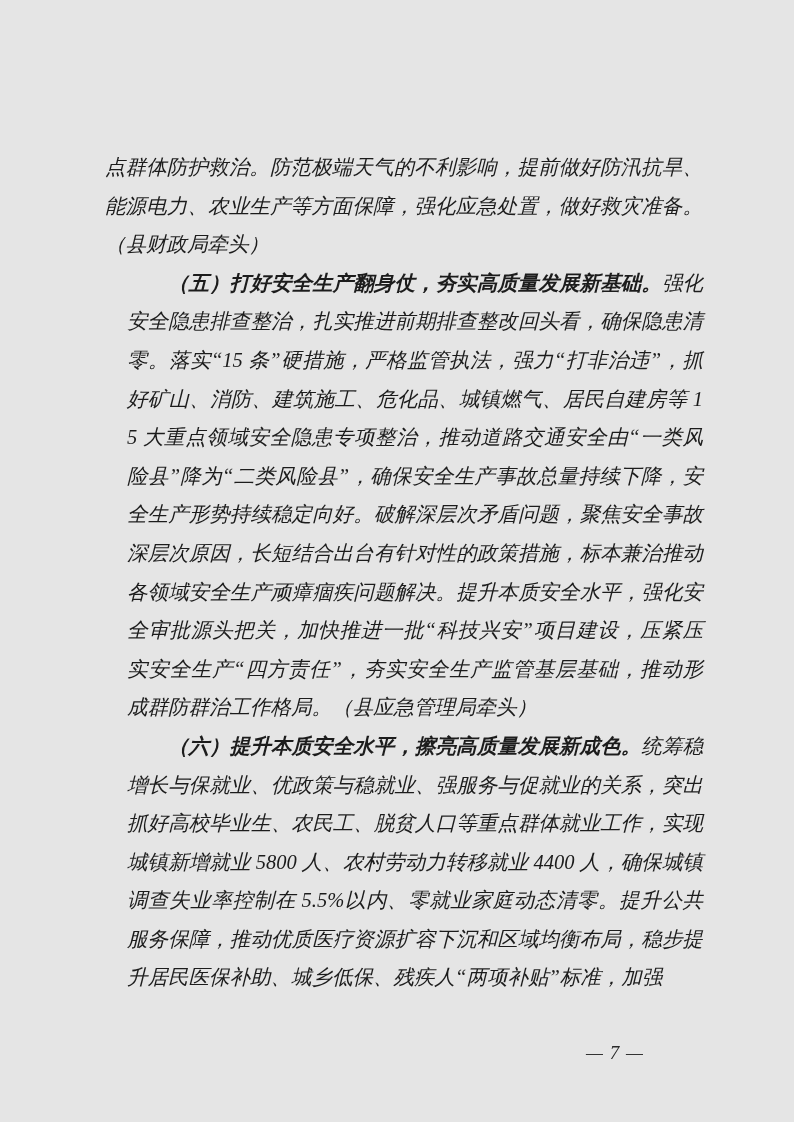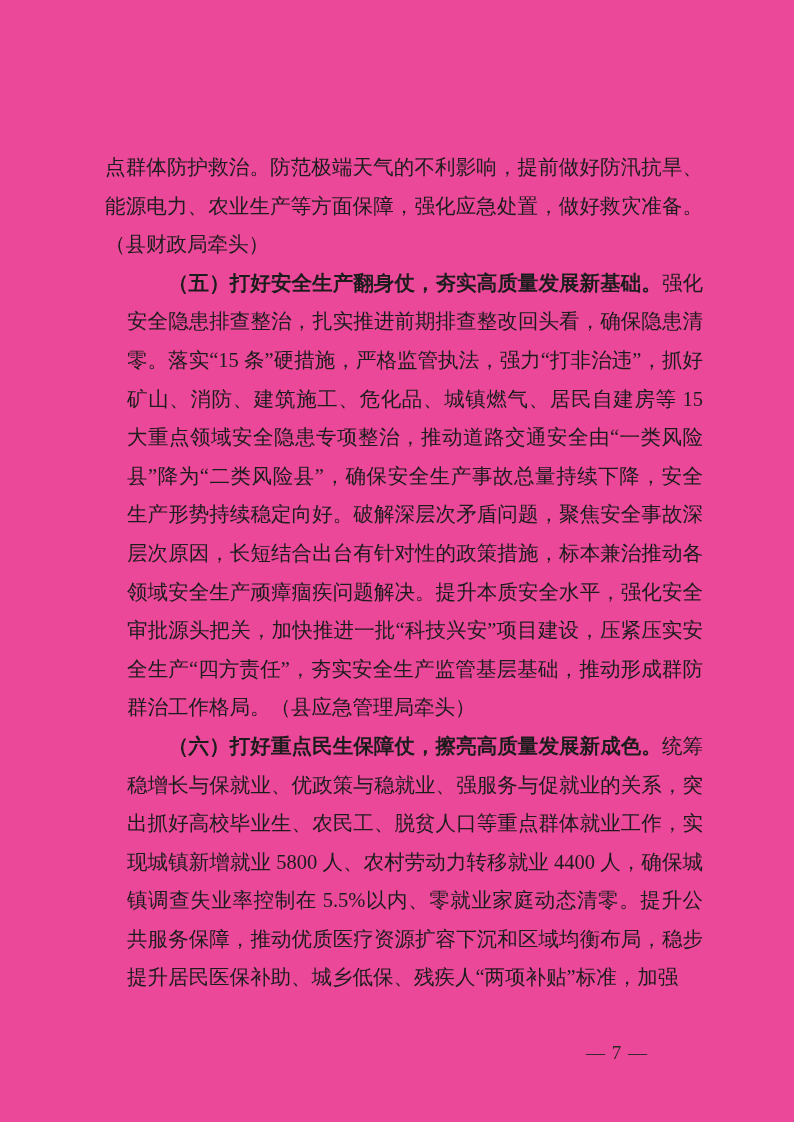--- a/index.html
+++ b/index.html
@@ -11,21 +11,22 @@
     width: 794px;
     height: 1122px;
     background: #ffffff;
     overflow: hidden;
     font-family: "Liberation Serif", "DejaVu Serif", serif;
     color: #1c1c1c;
   }
   .page {
     position: absolute;
     inset: 0;
-    background: #ec4899;
+    background: #e5e5e5;
+    font-style: italic;
   }
   .content {
     position: absolute;
     left: 105px;
     top: 148px;
     width: 598px;
   }
   .para {
     margin: 0;
     font-size: 20.5px;
@@ -58,16 +59,16 @@
     white-space: pre;
   }
 </style>
 </head>
 <body>
 
 <div class="page">
   <div class="content">
       <p class="para"><span class="seg-body">点群体防护救治。防范极端天气的不利影响，提前做好防汛抗旱、能源电力、农业生产等方面保障，强化应急处置，做好救灾准备。</span><span class="seg-note">（县财政局牵头）</span></p>
       <p class="para indent"><span class="seg-heading">（五）打好安全生产翻身仗，夯实高质量发展新基础。</span><span class="seg-body">强化安全隐患排查整治，扎实推进前期排查整改回头看，确保隐患清零。落实“15 条”硬措施，严格监管执法，强力“打非治违”，抓好矿山、消防、建筑施工、危化品、城镇燃气、居民自建房等 15 大重点领域安全隐患专项整治，推动道路交通安全由“一类风险县”降为“二类风险县”，确保安全生产事故总量持续下降，安全生产形势持续稳定向好。破解深层次矛盾问题，聚焦安全事故深层次原因，长短结合出台有针对性的政策措施，标本兼治推动各领域安全生产顽瘴痼疾问题解决。提升本质安全水平，强化安全审批源头把关，加快推进一批“科技兴安”项目建设，压紧压实安全生产“四方责任”，夯实安全生产监管基层基础，推动形成群防群治工作格局。</span><span class="seg-note">（县应急管理局牵头）</span></p>
-      <p class="para indent"><span class="seg-heading">（六）打好重点民生保障仗，擦亮高质量发展新成色。</span><span class="seg-body">统筹稳增长与保就业、优政策与稳就业、强服务与促就业的关系，突出抓好高校毕业生、农民工、脱贫人口等重点群体就业工作，实现城镇新增就业 5800 人、农村劳动力转移就业 4400 人，确保城镇调查失业率控制在 5.5%以内、零就业家庭动态清零。提升公共服务保障，推动优质医疗资源扩容下沉和区域均衡布局，稳步提升居民医保补助、城乡低保、残疾人“两项补贴”标准，加强</span></p>
+      <p class="para indent"><span class="seg-heading">（六）提升本质安全水平，擦亮高质量发展新成色。</span><span class="seg-body">统筹稳增长与保就业、优政策与稳就业、强服务与促就业的关系，突出抓好高校毕业生、农民工、脱贫人口等重点群体就业工作，实现城镇新增就业 5800 人、农村劳动力转移就业 4400 人，确保城镇调查失业率控制在 5.5%以内、零就业家庭动态清零。提升公共服务保障，推动优质医疗资源扩容下沉和区域均衡布局，稳步提升居民医保补助、城乡低保、残疾人“两项补贴”标准，加强</span></p>
     </div>
   <div class="page-number">— 7 —</div>
 </div>
 
 </body></html>

